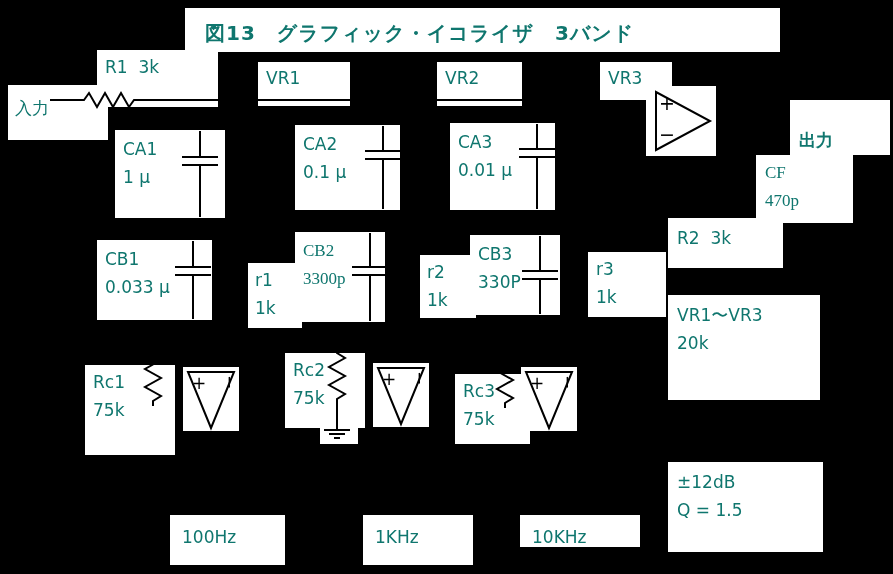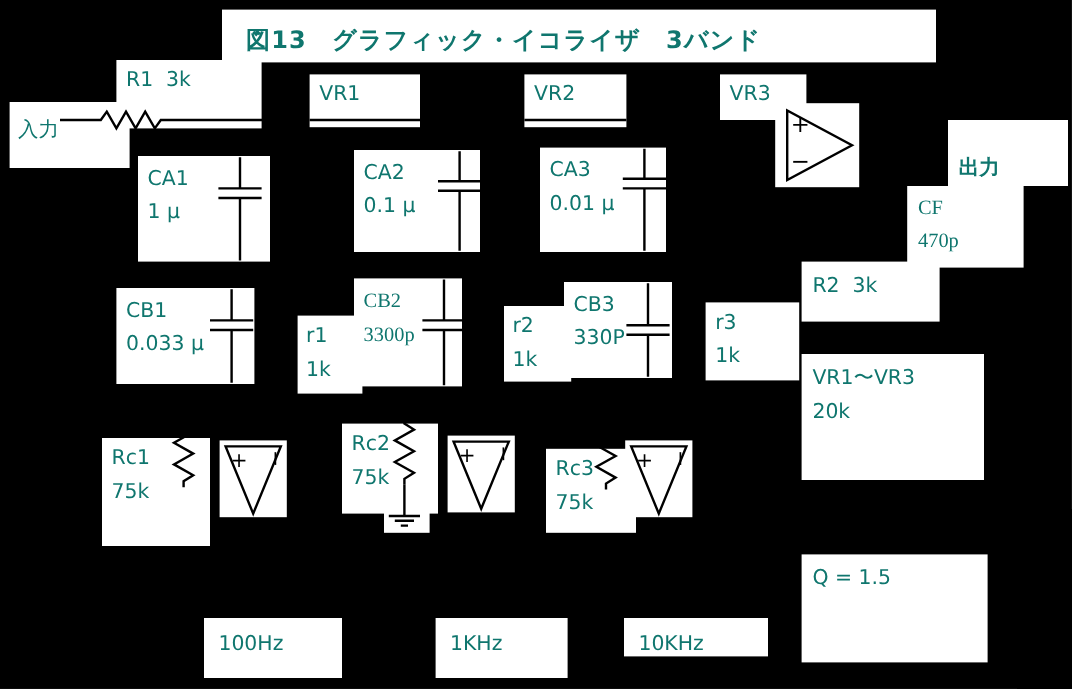--- a/index.html
+++ b/index.html
@@ -109,20 +109,21 @@
   <div class="box" style="left:285px;top:353px;width:80px;height:75px;padding:3px 0 0 8px;">
     <div class="ln">Rc2</div>
     <div class="ln">75k</div>
   </div>
   <div class="box" style="left:455px;top:362px;width:75px;height:70px;padding:3px 0 0 8px;margin-top:12px;">
     <div class="ln">Rc3</div>
     <div class="ln">75k</div>
   </div>
 
   <div class="box" style="left:668px;top:462px;width:155px;height:90px;padding:6px 0 0 9px;">
+    <div class="ln">±12dB</div>
     <div class="ln">Q = 1.5</div>
   </div>
 
   <div class="box" style="left:170px;top:515px;width:115px;height:50px;padding:8px 0 0 12px;">
     <div class="ln">100Hz</div>
   </div>
   <div class="box" style="left:363px;top:515px;width:110px;height:50px;padding:8px 0 0 12px;">
     <div class="ln">1KHz</div>
   </div>
   <div class="box" style="left:520px;top:515px;width:120px;height:32px;padding:8px 0 0 12px;">

